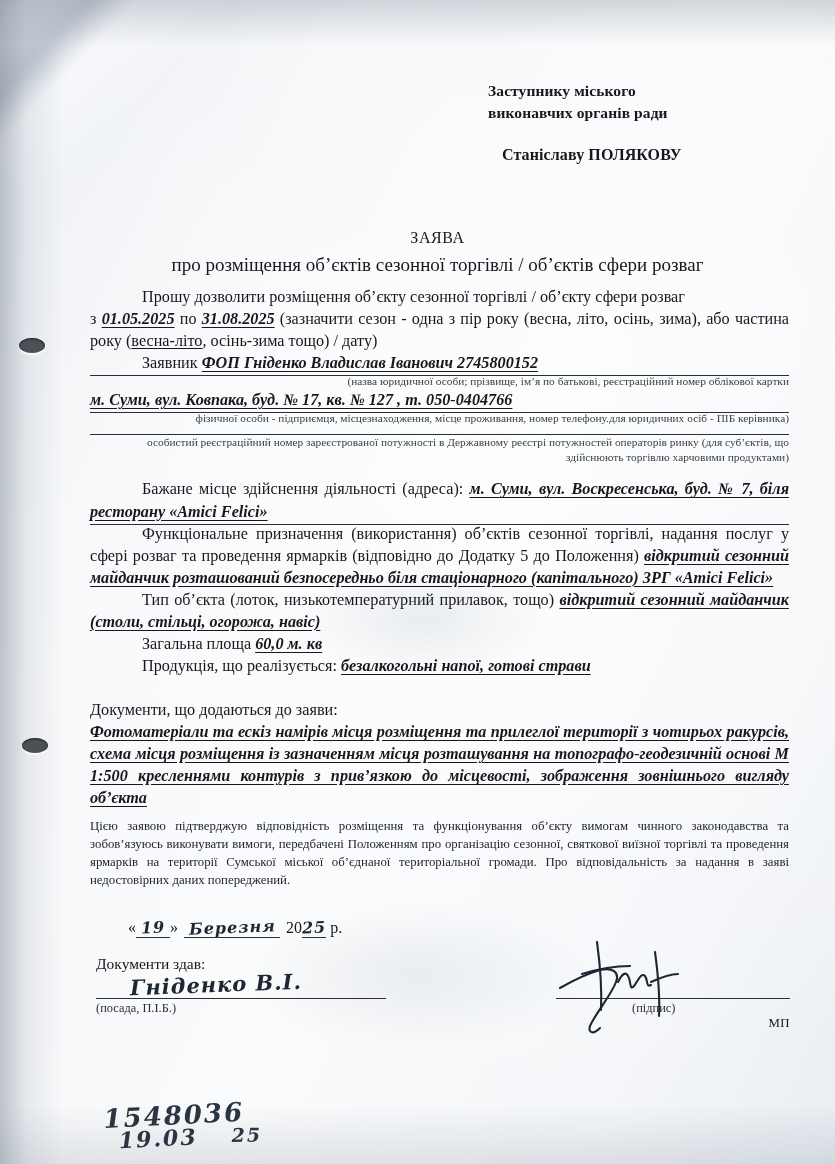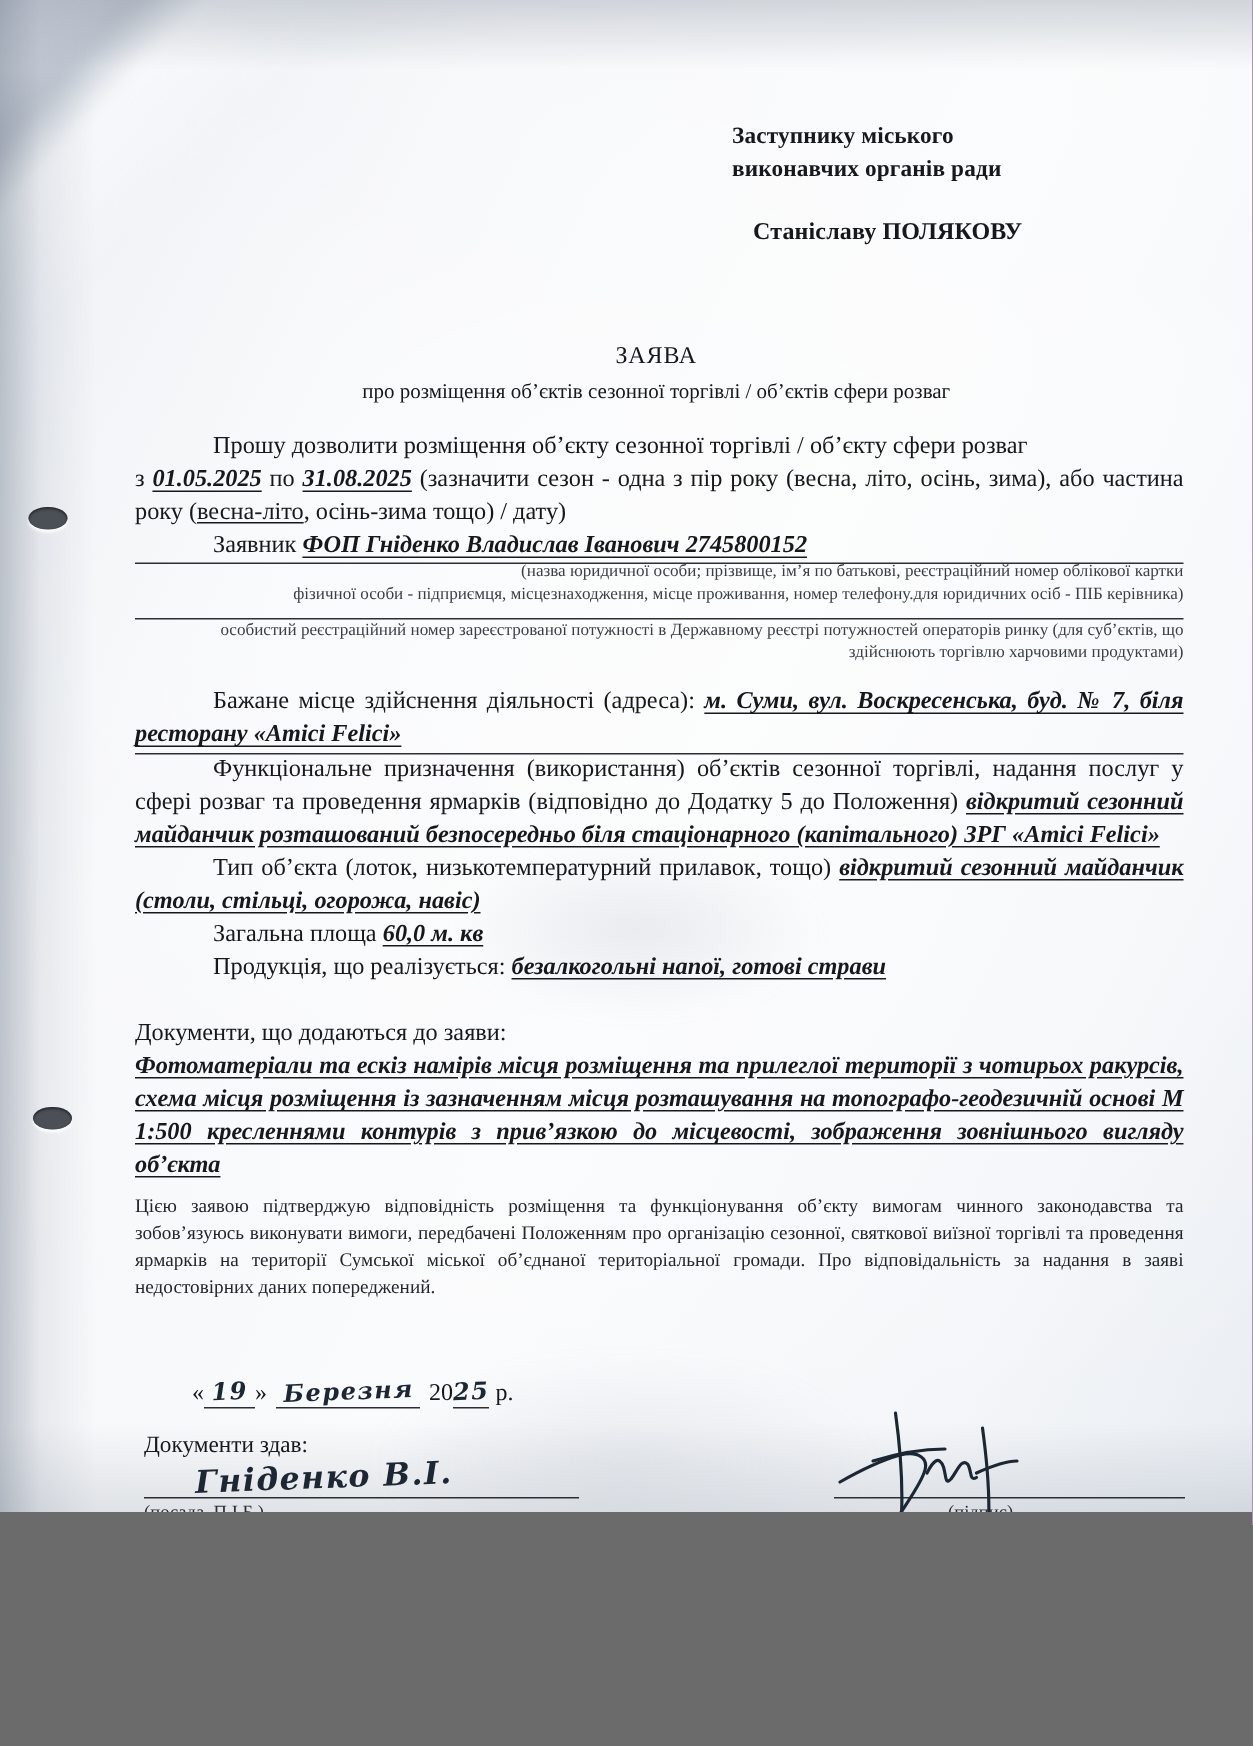--- a/index.html
+++ b/index.html
@@ -6,24 +6,24 @@
   html, body {
     margin: 0;
     padding: 0;
     background: #6b6b6b;
   }
 
   
   .page {
     position: relative;
     width: 835px;
-    height: 1008px;
+    height: 1164px;
     margin: 0 auto;
     overflow: hidden;
-    background: #f0abfc;
+    background: #a3a3a3;
     font-family: "Liberation Serif", "DejaVu Serif", serif;
     color: #16181c;
     -webkit-font-smoothing: antialiased;
   }
 
   
   .paper-tint {
     position: absolute;
     inset: 0;
     background:
@@ -112,21 +112,21 @@
   }
 
   .title-block {
     position: absolute;
     left: 88px; right: 48px;
     top: 229px;
     text-align: center;
     font-weight: normal;
   }
   .title-block .t1 { font-size: 16px; letter-spacing: 0.6px; }
-  .title-block .t2 { font-size: 14px; margin-top: 7px; }
+  .title-block .t2 { font-size: 19px; margin-top: 7px; }
 
   .body {
     position: absolute;
     left: 90px;
     right: 46px;
     top: 286px;
     font-size: 16.2px;
     line-height: 1.36;
     text-align: justify;
   }
@@ -236,21 +236,21 @@
   .sign-left .cap { text-align: left; font-size: 12.4px; margin-top: 2px; color: #2b2f35; }
 
   .sign-right {
     position: absolute;
     left: 556px;
     top: 968px;
     width: 234px;
   }
   .sign-right .line { border-bottom: 1.2px solid #2b2f35; height: 30px; }
   .sign-right .cap { font-size: 12.4px; margin-top: 2px; padding-left: 76px; color: #2b2f35; }
-  .sign-right .mp { font-size: 12.8px; padding-left: 80px; letter-spacing: 0.5px; }
+  .sign-right .mp { font-size: 12.8px; padding-left: 80px; letter-spacing: 0.5px; text-align: right; }
 
   .signature-glyph {
     position: absolute;
     left: 556px;
     top: 930px;
     width: 150px;
     height: 110px;
     pointer-events: none;
   }
   .signature-glyph svg { width: 100%; height: 100%; }
@@ -327,20 +327,23 @@
         <span class="fill">31.08.2025</span>
         <span>(зазначити сезон - одна з пір року (весна, літо, осінь, зима), або частина року (</span><span class="uline">весна-літо</span><span>, осінь-зима тощо) / дату)</span>
       </p>
 
       <p class="indent ruled">
         <span>Заявник</span>
         <span class="fill">ФОП Гніденко Владислав Іванович 2745800152</span>
       </p>
       <div class="caption center">(назва юридичної особи; прізвище, ім’я по батькові, реєстраційний номер облікової картки</div>
 
+      <p class="ruled">
+        <span class="fill">м. Суми, вул. Ковпака, буд. № 17, кв. № 127 , т. 050-0404766</span>
+      </p>
       <div class="caption">фізичної особи - підприємця, місцезнаходження, місце проживання, номер телефону.для юридичних осіб - ПІБ керівника)</div>
 
       <div class="spacer-8"></div>
       <hr class="rule-full">
       <div class="caption">особистий реєстраційний номер зареєстрованої потужності в Державному реєстрі потужностей операторів ринку (для суб’єктів, що здійснюють торгівлю харчовими продуктами)</div>
 
       <div class="spacer-14"></div>
 
       <p class="indent ruled">
         <span>Бажане місце здійснення діяльності (адреса):</span>

